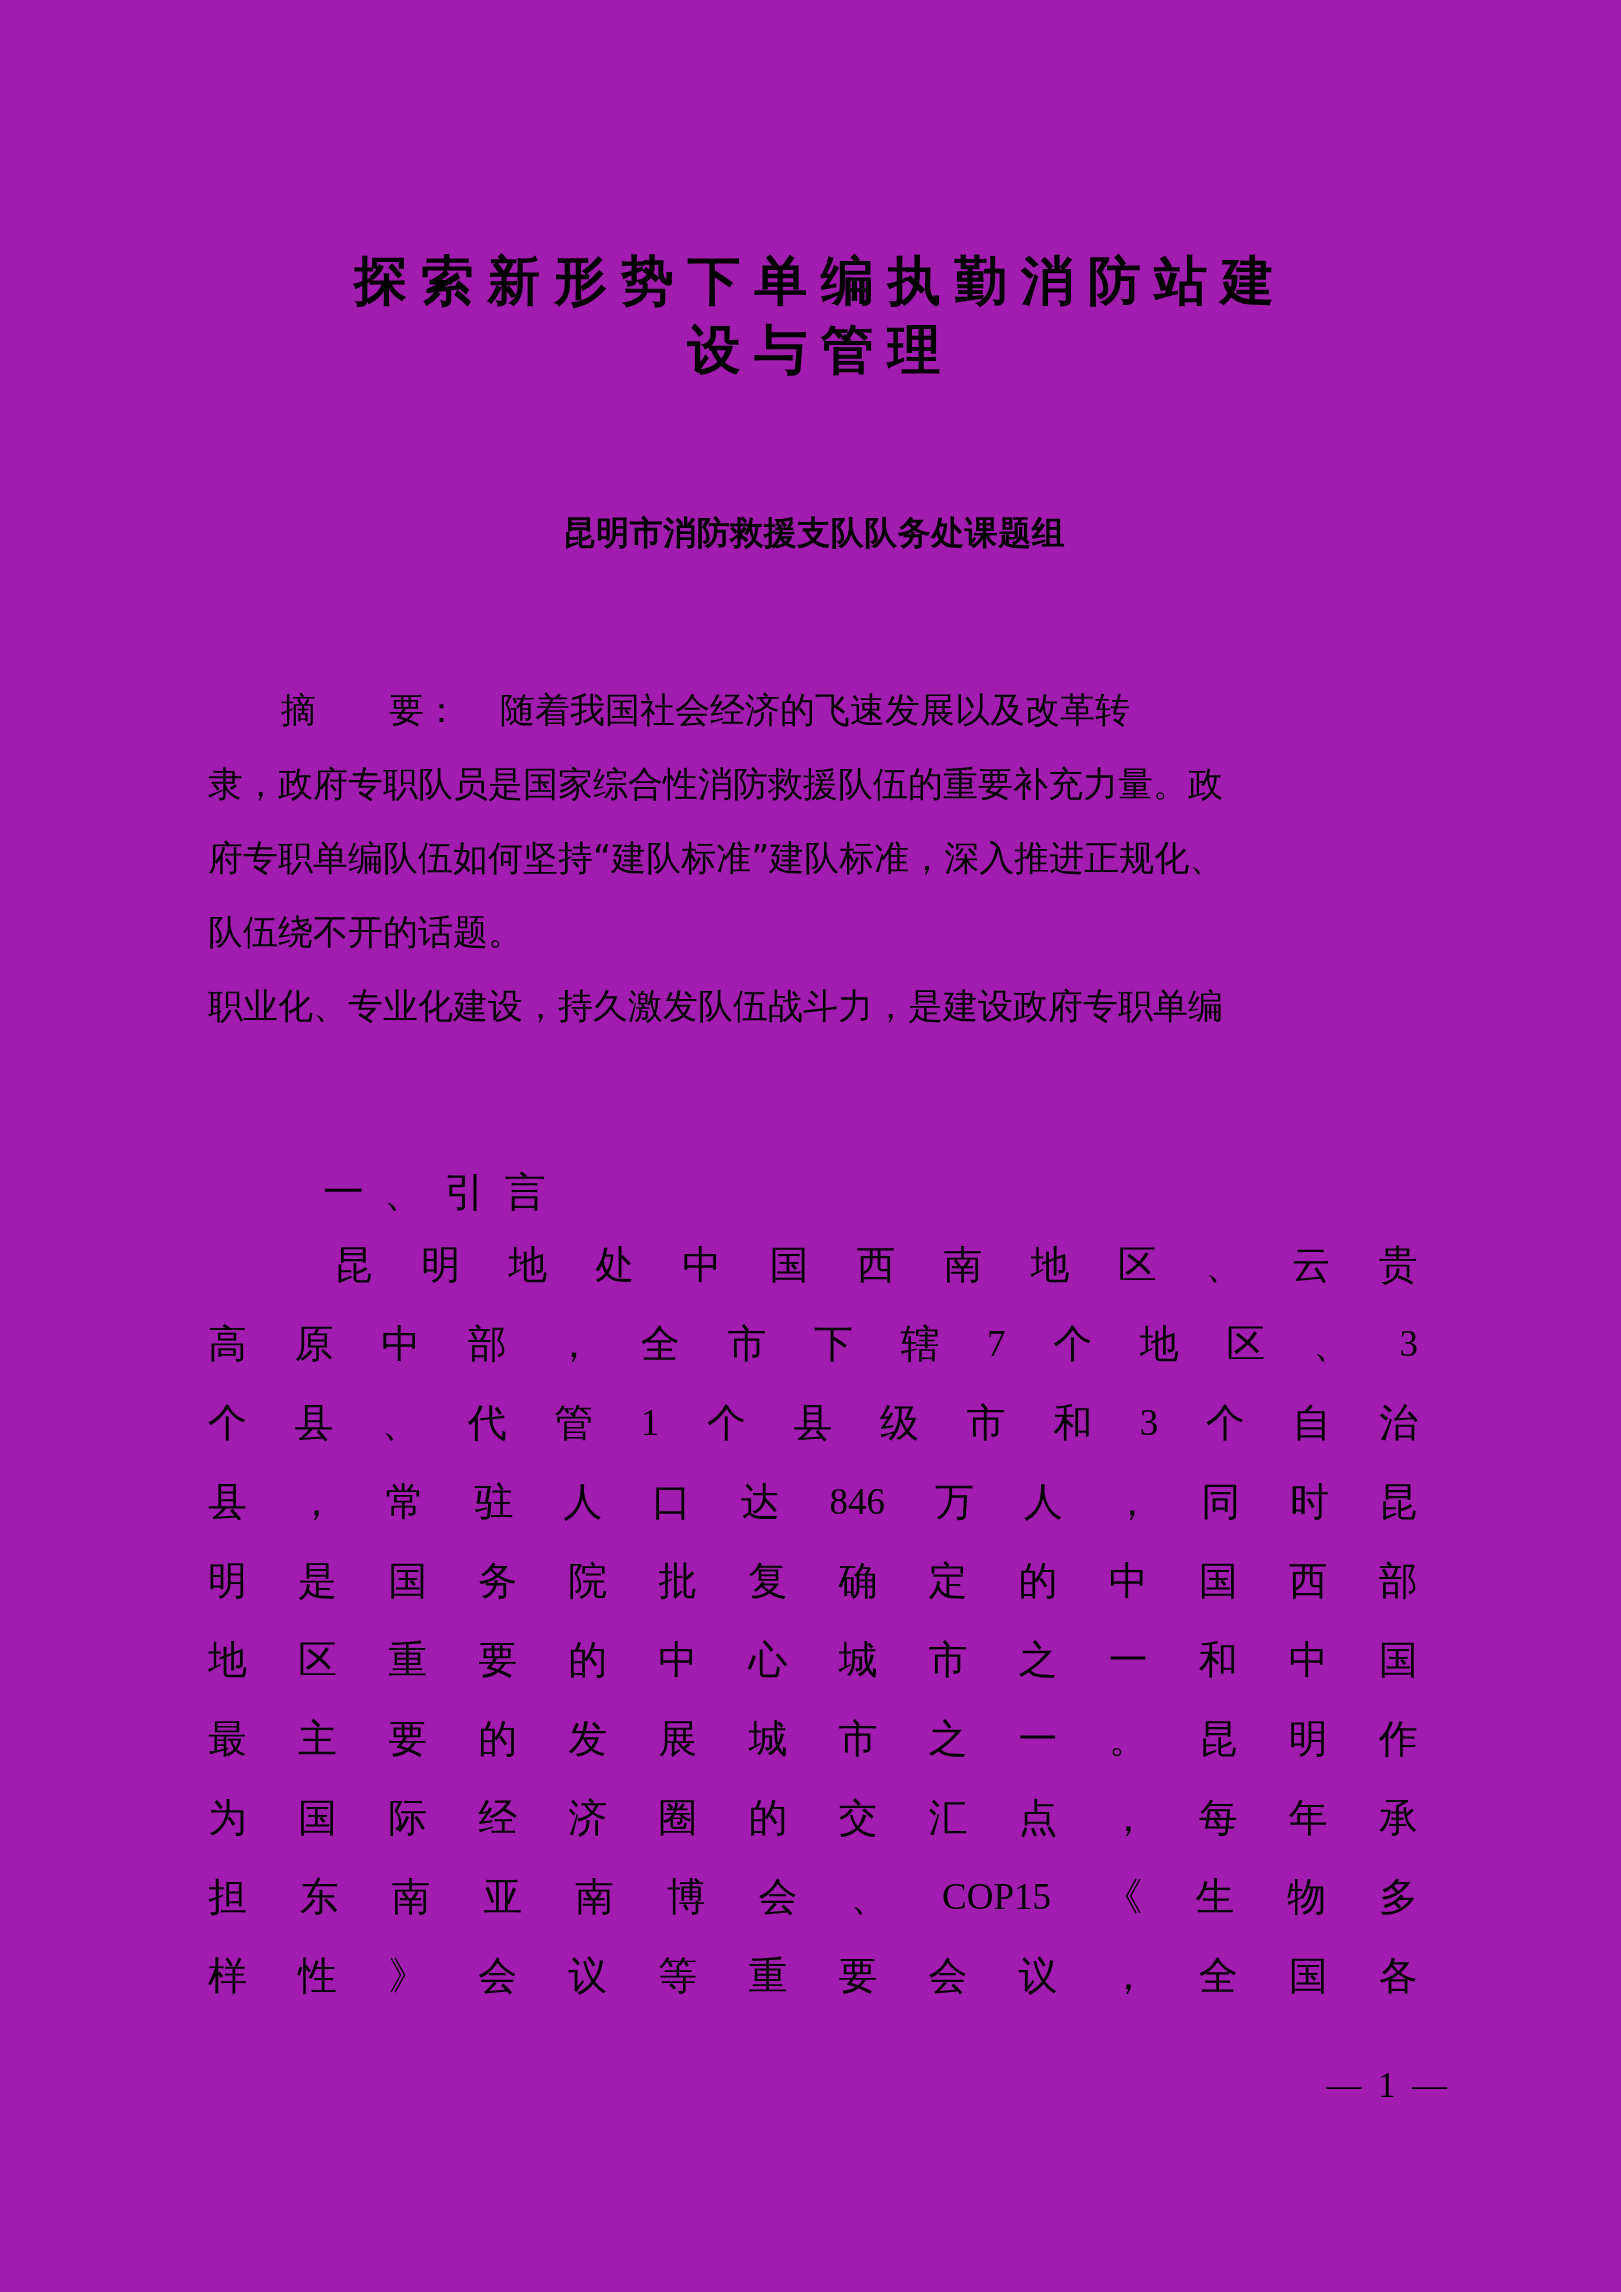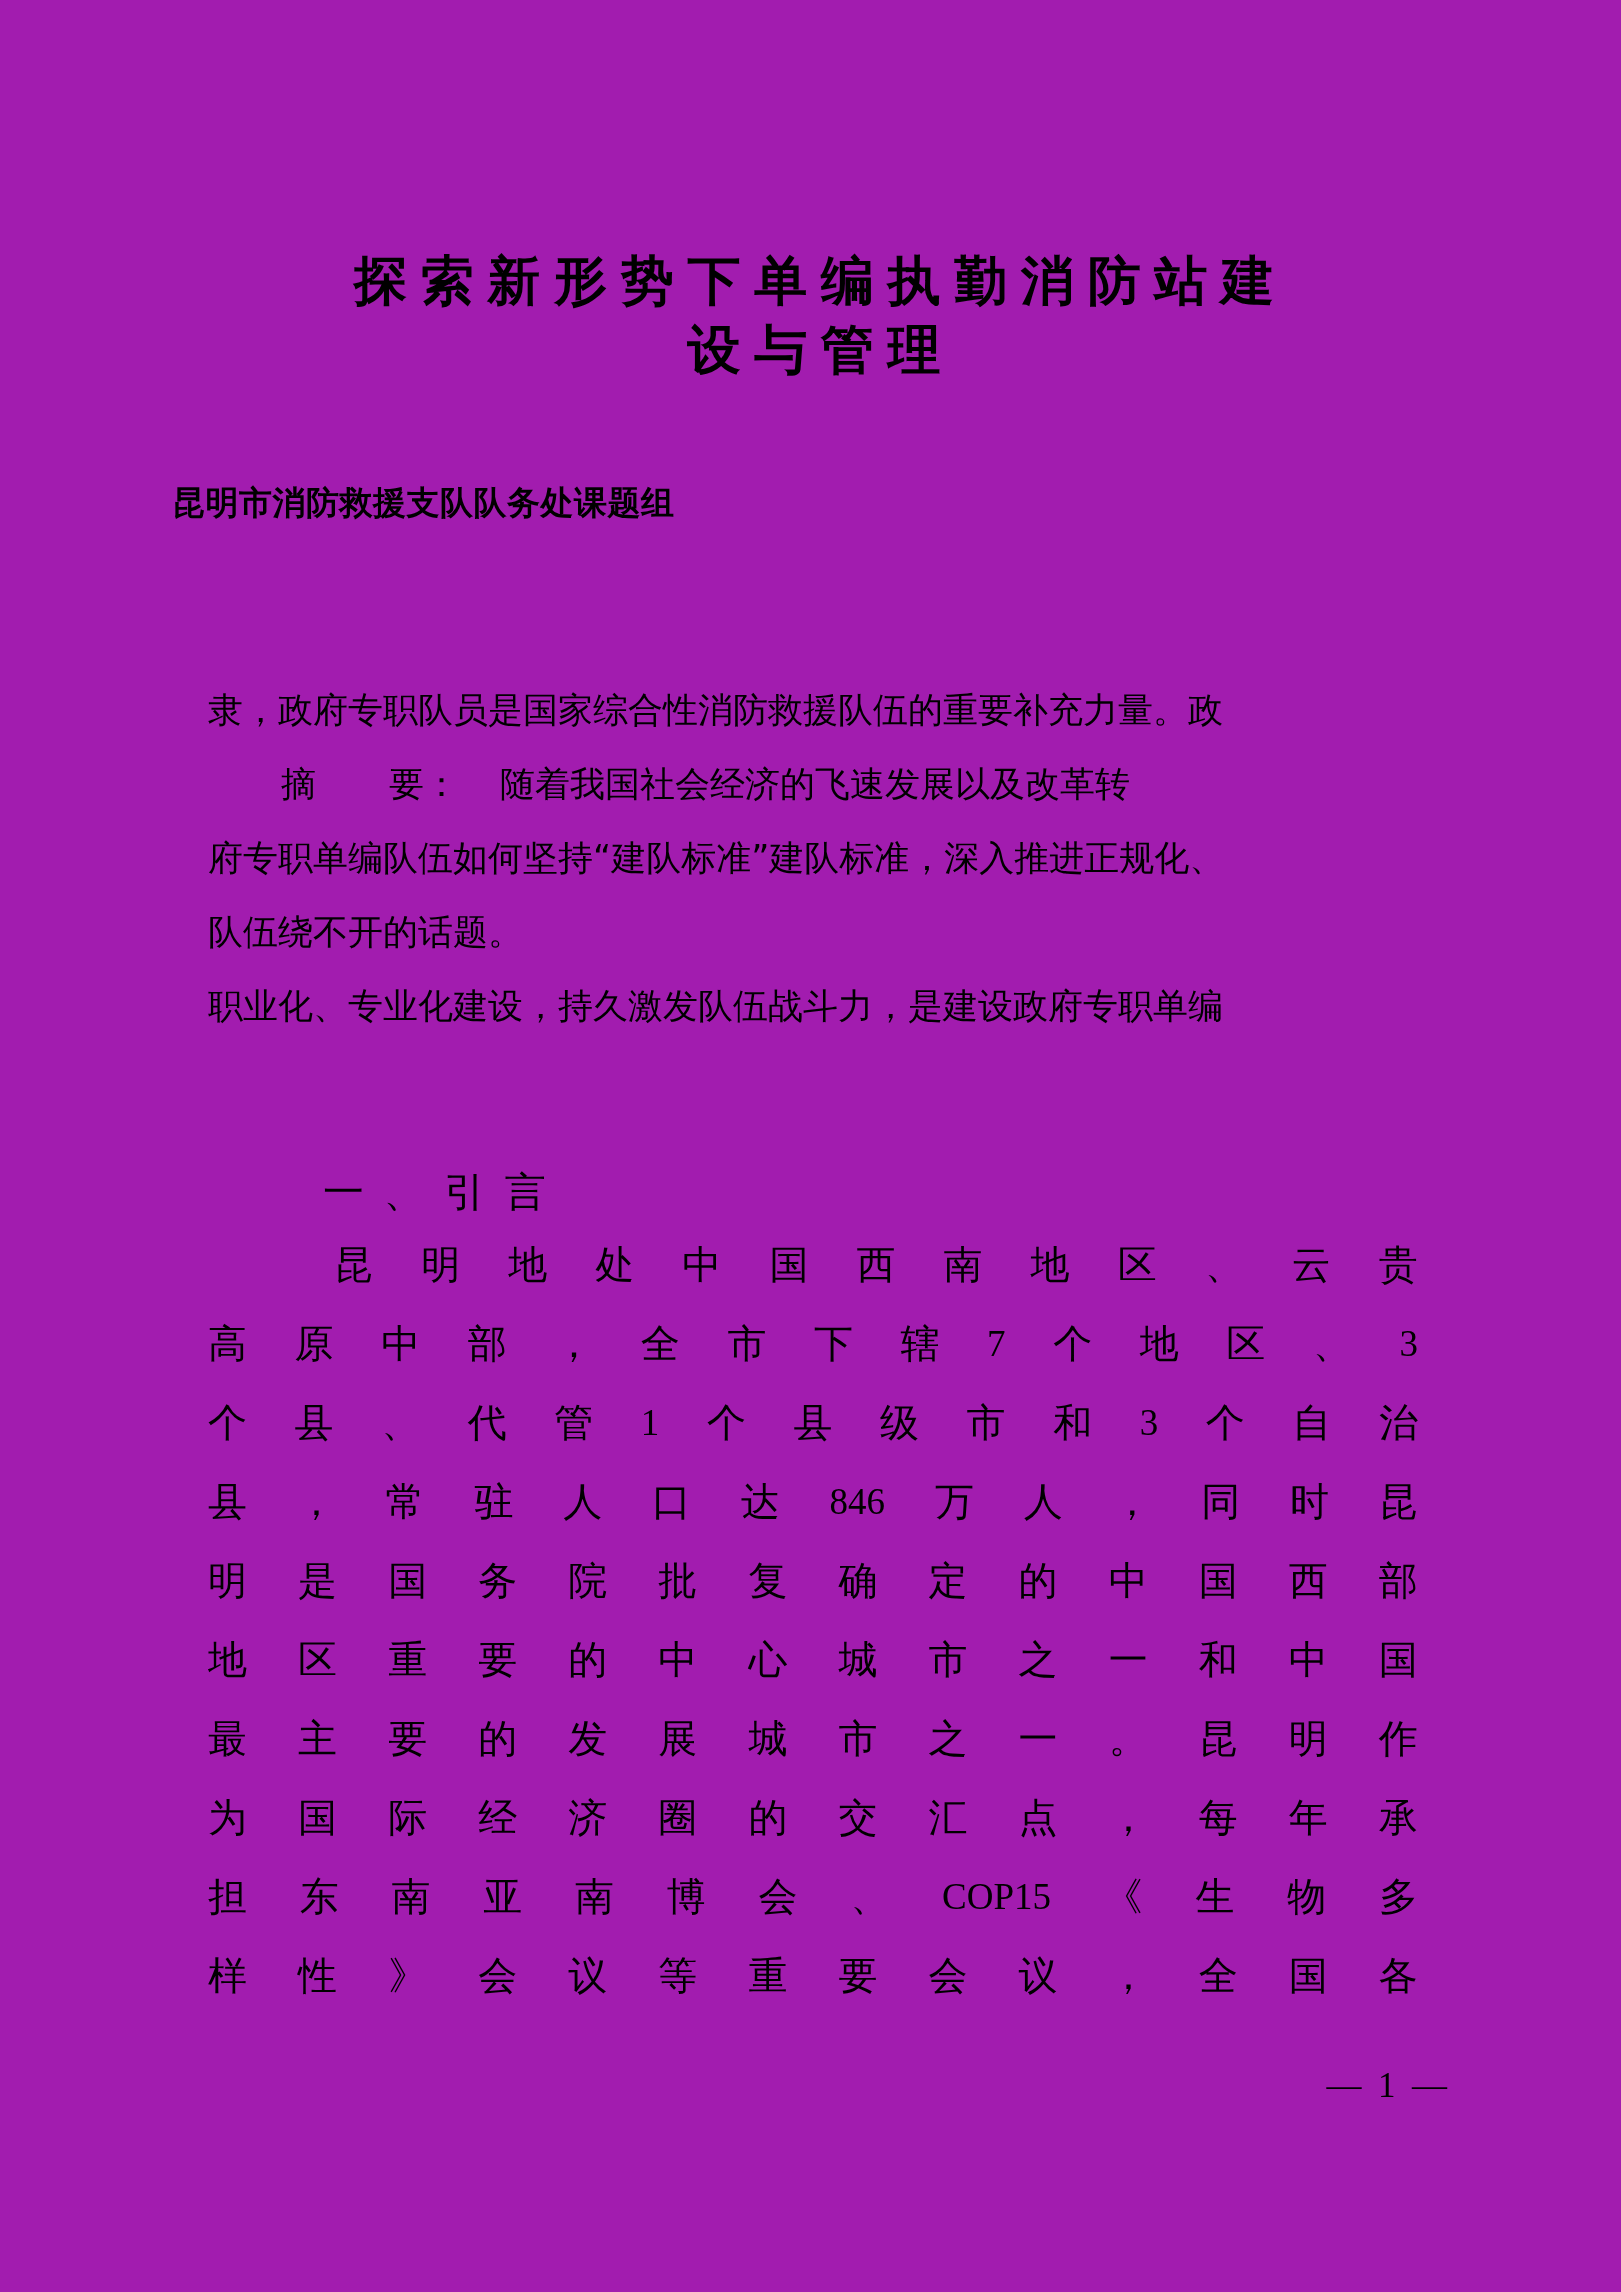--- a/index.html
+++ b/index.html
@@ -36,23 +36,23 @@
   .doc-title .line2 {
     display: block;
     text-align: center;
     letter-spacing: 13.7px;
     text-indent: 13.7px;
   }
   
   .doc-author {
     position: absolute;
     left: 172px;
-    top: 481px;
+    top: 511px;
     width: 1284px;
-    text-align: left;
+    text-align: center;
     font-family: "DejaVu Sans", "Liberation Sans", sans-serif;
     font-size: 33px;
     font-weight: 700;
     letter-spacing: 0.5px;
   }
   
   .abstract {
     position: absolute;
     left: 208px;
     top: 673px;
@@ -134,24 +134,24 @@
 
   <div class="doc-title">
     <span>探索新形势下单编执勤消防站建</span>
     <span class="line2">设与管理</span>
   </div>
 
   <div class="doc-author">昆明市消防救援支队队务处课题组</div>
 
   <div class="abstract">
     <div class="abs-line">
-      <span>隶，政府专职队员是国家综合性消防救援队伍的重要补充力量。政</span>
+      <span class="sp-wide"></span><span class="abs-lead">摘</span><span class="sp-wide"></span><span class="abs-lead">要</span><span>：</span><span class="sp-med"></span><span>随着我国社会经济的飞速发展以及改革转</span>
     </div>
     <div class="abs-line">
-      <span class="sp-wide"></span><span class="abs-lead">摘</span><span class="sp-wide"></span><span class="abs-lead">要</span><span>：</span><span class="sp-med"></span><span>随着我国社会经济的飞速发展以及改革转</span>
+      <span>隶，政府专职队员是国家综合性消防救援队伍的重要补充力量。政</span>
     </div>
     <div class="abs-line">
       <span>府专职单编队伍如何坚持“建队标准”建队标准，深入推进正规化、</span>
     </div>
     <div class="abs-line">
       <span>队伍绕不开的话题。</span>
     </div>
     <div class="abs-line">
       <span>职业化、专业化建设，持久激发队伍战斗力，是建设政府专职单编</span>
     </div>

